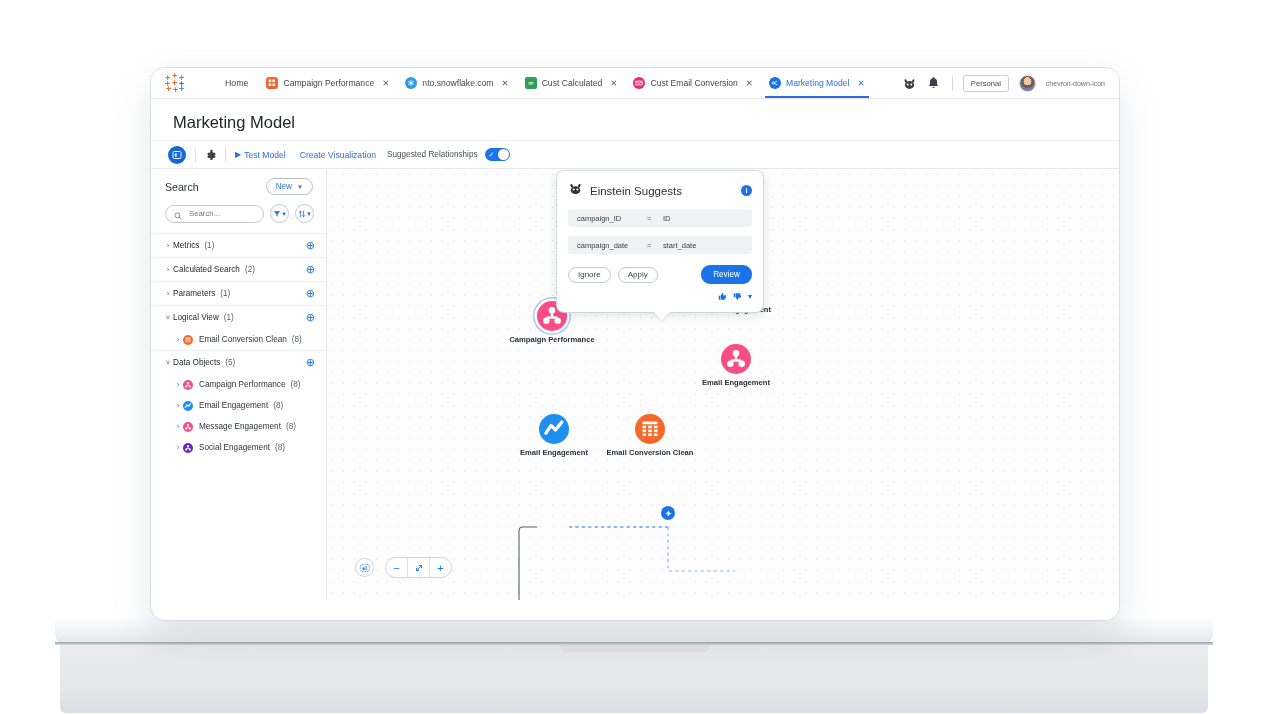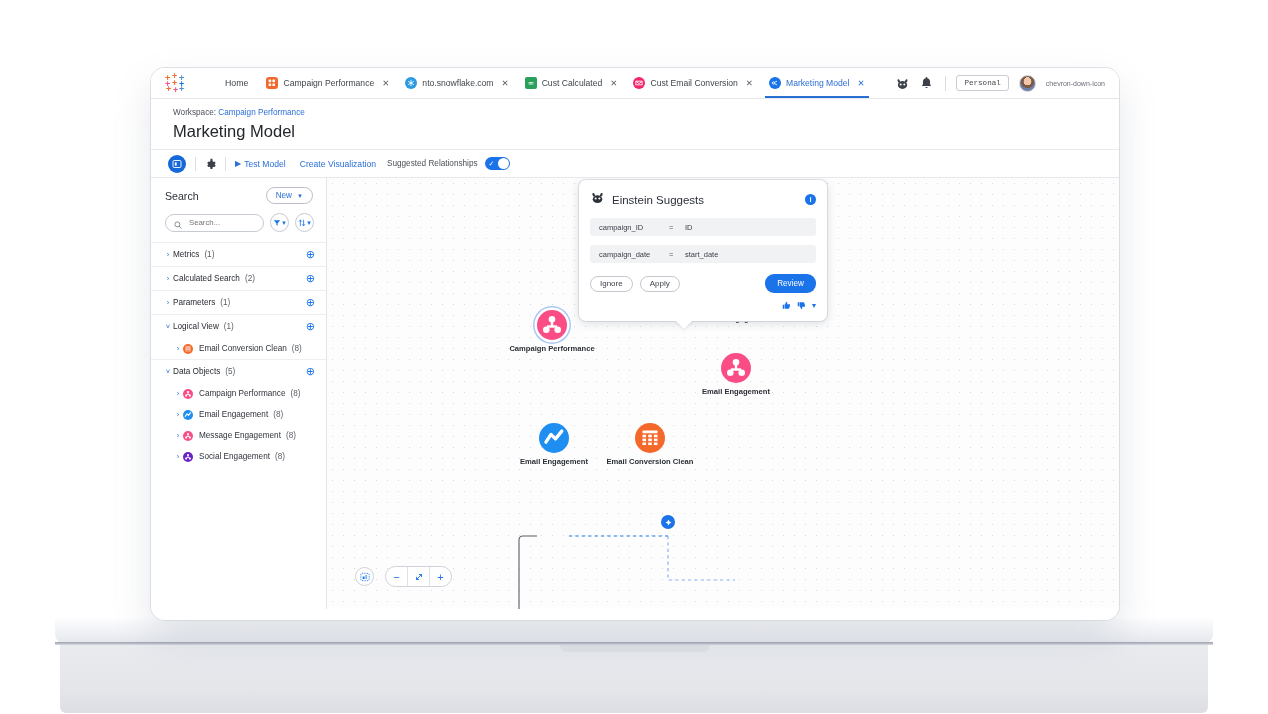--- a/index.html
+++ b/index.html
@@ -64,21 +64,21 @@
   }
   .tab .ticon { width: 12px; height: 12px; border-radius: 3px; display:inline-flex; align-items:center; justify-content:center; flex:0 0 auto;}
   .tab .tclose { font-size: 8.5px; color:#5c6068; margin-left:3px; }
   #home-tab { font-size: 8.8px; color:#41454d; padding: 0 10px;}
 
   #tabbar-right { margin-left:auto; display:flex; align-items:center; gap:10px; padding-right: 4px;}
   .hicon { width:15px; height:15px; color:#3c4149; }
   .vdiv { width:1px; height:15px; background:#d8dbe0; }
   #persona-chip {
     border:1px solid #c9ccd2; border-radius:3px; font-size:7.6px; color:#44484f;
-    padding: 3px 7px; background:#fff;font-family:Liberation Mono, monospace;
+    padding: 3px 7px; background:#fff;
   }
   #avatar {
     width:17px; height:17px; border-radius:50%;
     background: radial-gradient(circle at 50% 35%, #f2c6a8 0 32%, #7c5a46 33% 55%, #6d7fa8 56% 100%);
     border:1px solid #cfd3da;
   }
   #avatar-caret { font-size:7px; color:#6a6e76;}
 
   
   #header { padding: 9px 0 8px 22px; background:#fff; border-bottom:1px solid #e8eaed;}
@@ -160,21 +160,21 @@
   .node.selected .disc { box-shadow: 0 0 0 2.5px #fff, 0 0 0 4px #a9c7f2; }
 
   #conn-handle {
     position:absolute; width:14px; height:14px; border-radius:50%; background:#1a73e8;
     display:flex; align-items:center; justify-content:center; color:#fff; font-size:8px;
     box-shadow: 0 0 0 2px #fff;
   }
 
   
   #einstein {
-    position:absolute; left: 252px; top: 2px; width: 248px;
+    position:absolute; left: 230px; top: 2px; width: 206px;
     background:#fff; border-radius:7px;
     box-shadow: 0 2px 10px rgba(60,70,95,.18), 0 0 0 1px rgba(225,228,233,.9);
     padding: 10px 11px 9px 11px;
   }
   #einstein::after {
     content:''; position:absolute; left: 96px; bottom:-8px; width:0;height:0;
     border-left:9px solid transparent; border-right:9px solid transparent; border-top:9px solid #fff;
     filter: drop-shadow(0 2px 1px rgba(60,70,95,.10));
   }
   #ein-head { display:flex; align-items:center; gap:7px; }
@@ -324,24 +324,20 @@
               </svg>
           </span>
           <span class="vdiv"></span>
           <span id="persona-chip">Personal</span>
           <span id="avatar"></span>
           <span id="avatar-caret">chevron-down-icon</span>
         </div>
       </div>
 
       <div id="header">
-        <div id="ws-line">
-          <span>Workspace:</span>
-          <a href="#">Campaign Performance</a>
-        </div>
         <div id="page-title">Marketing Model</div>
       </div>
 
       <div id="toolbar">
         <div id="tb-model-btn">
           <svg width="10" height="10" viewBox="0 0 12 12">
               <rect x="1.2" y="1.8" width="9.6" height="8.4" rx="1.4" fill="none" stroke="#fff" stroke-width="1.1"></rect>
               <rect x="3.4" y="4" width="2.2" height="4" fill="#fff"></rect>
             </svg>
         </div>

